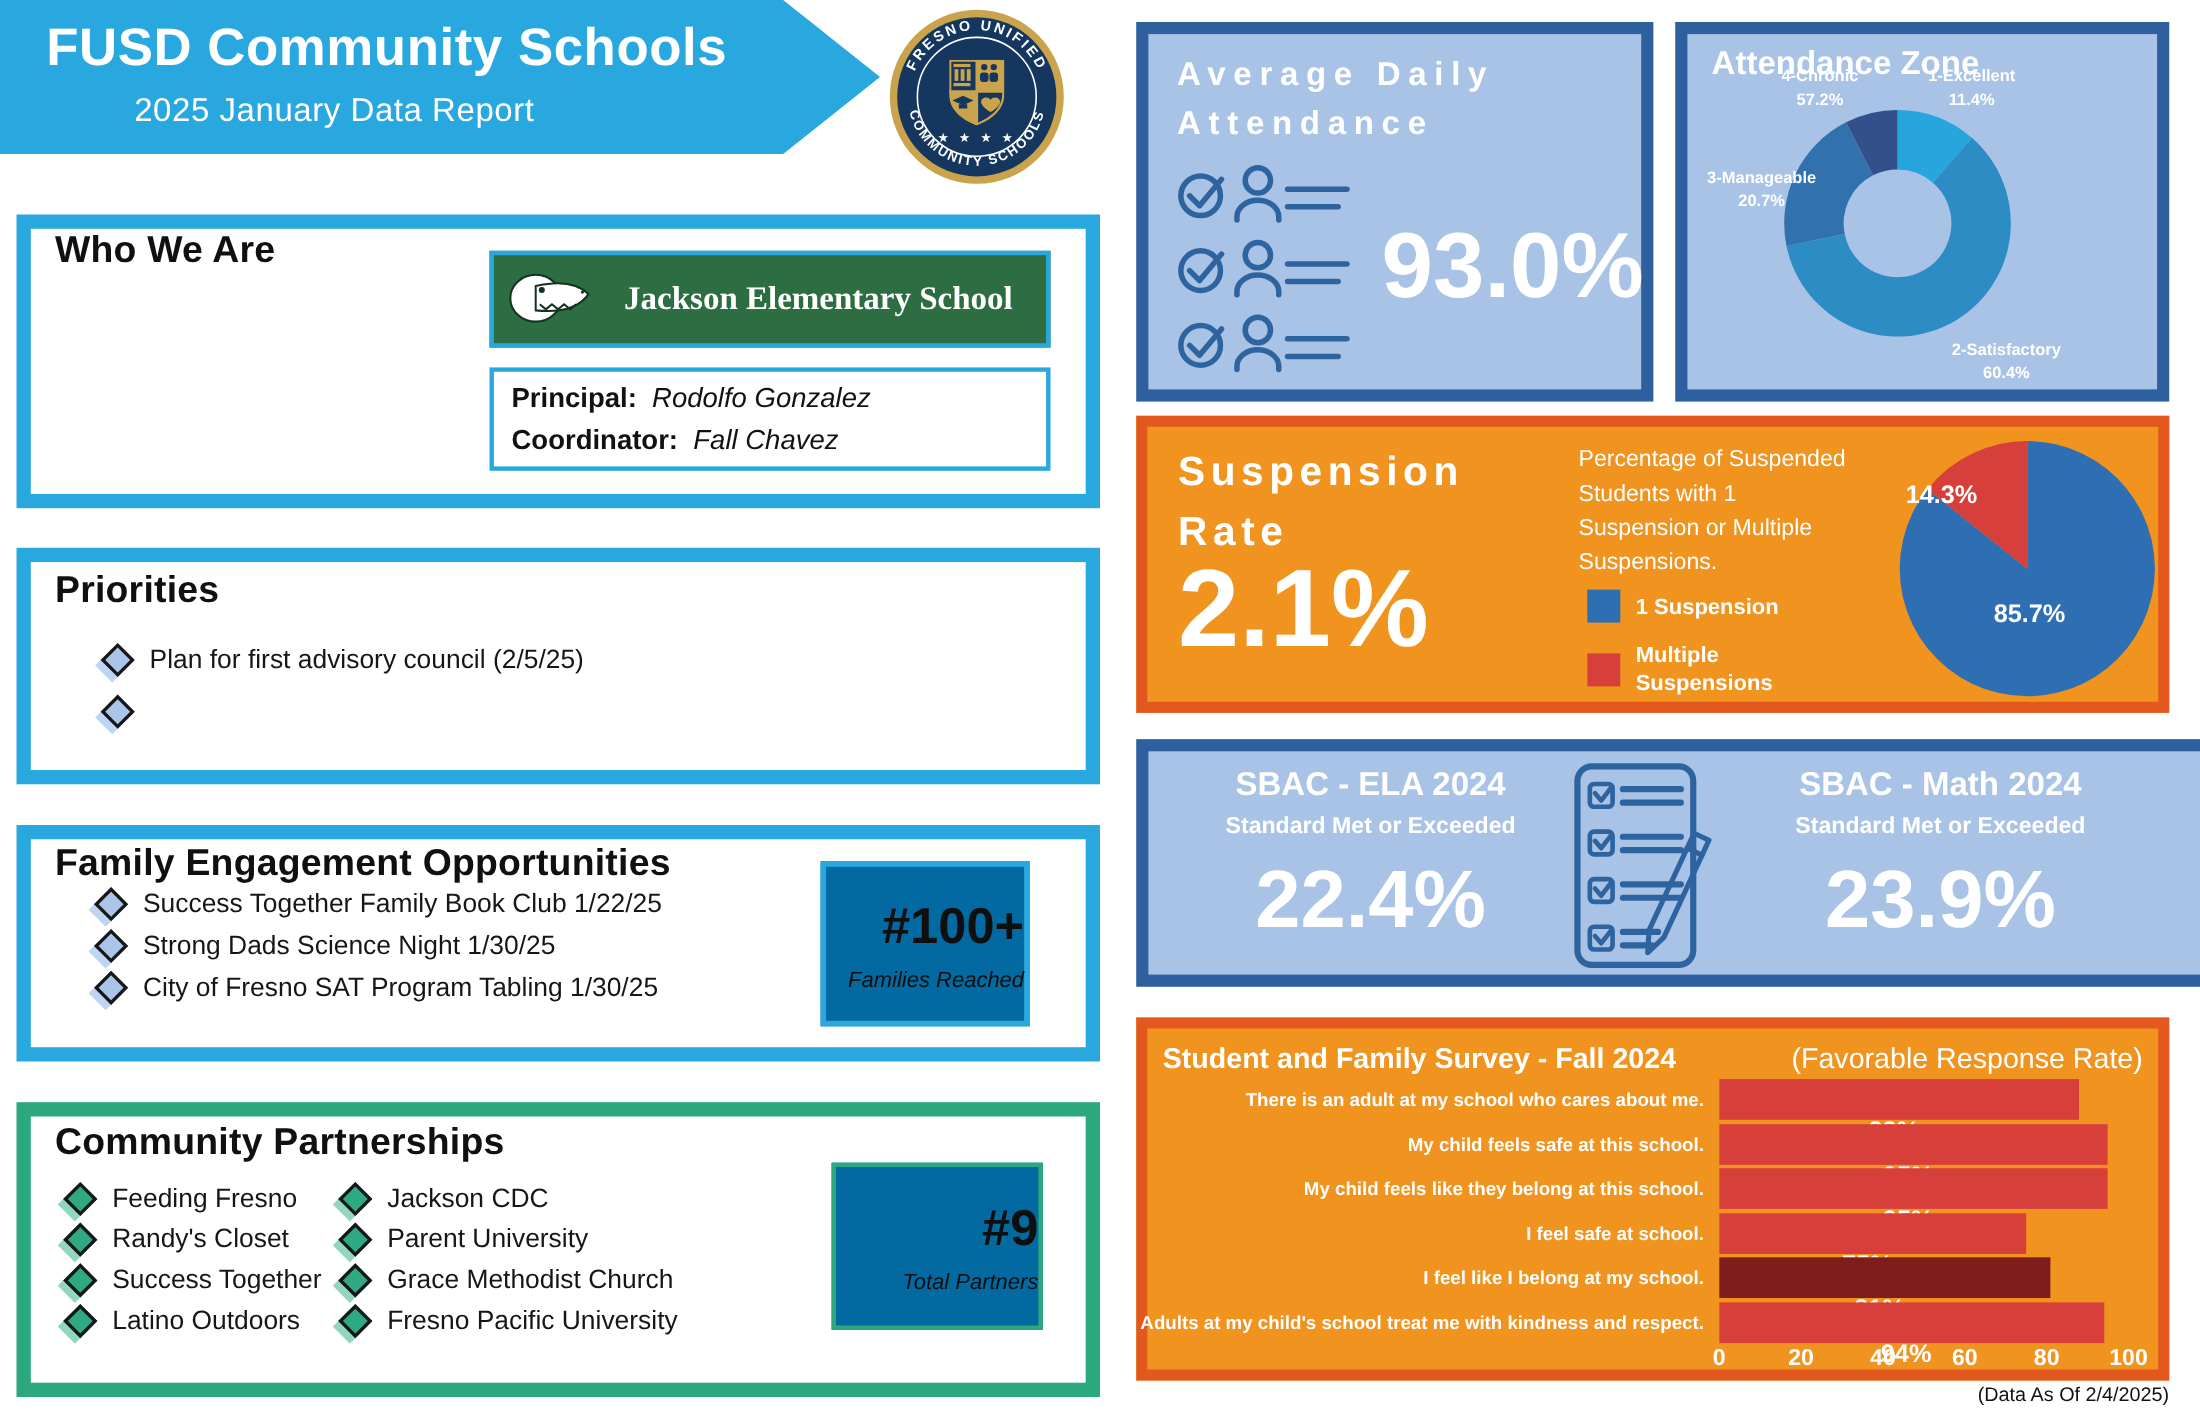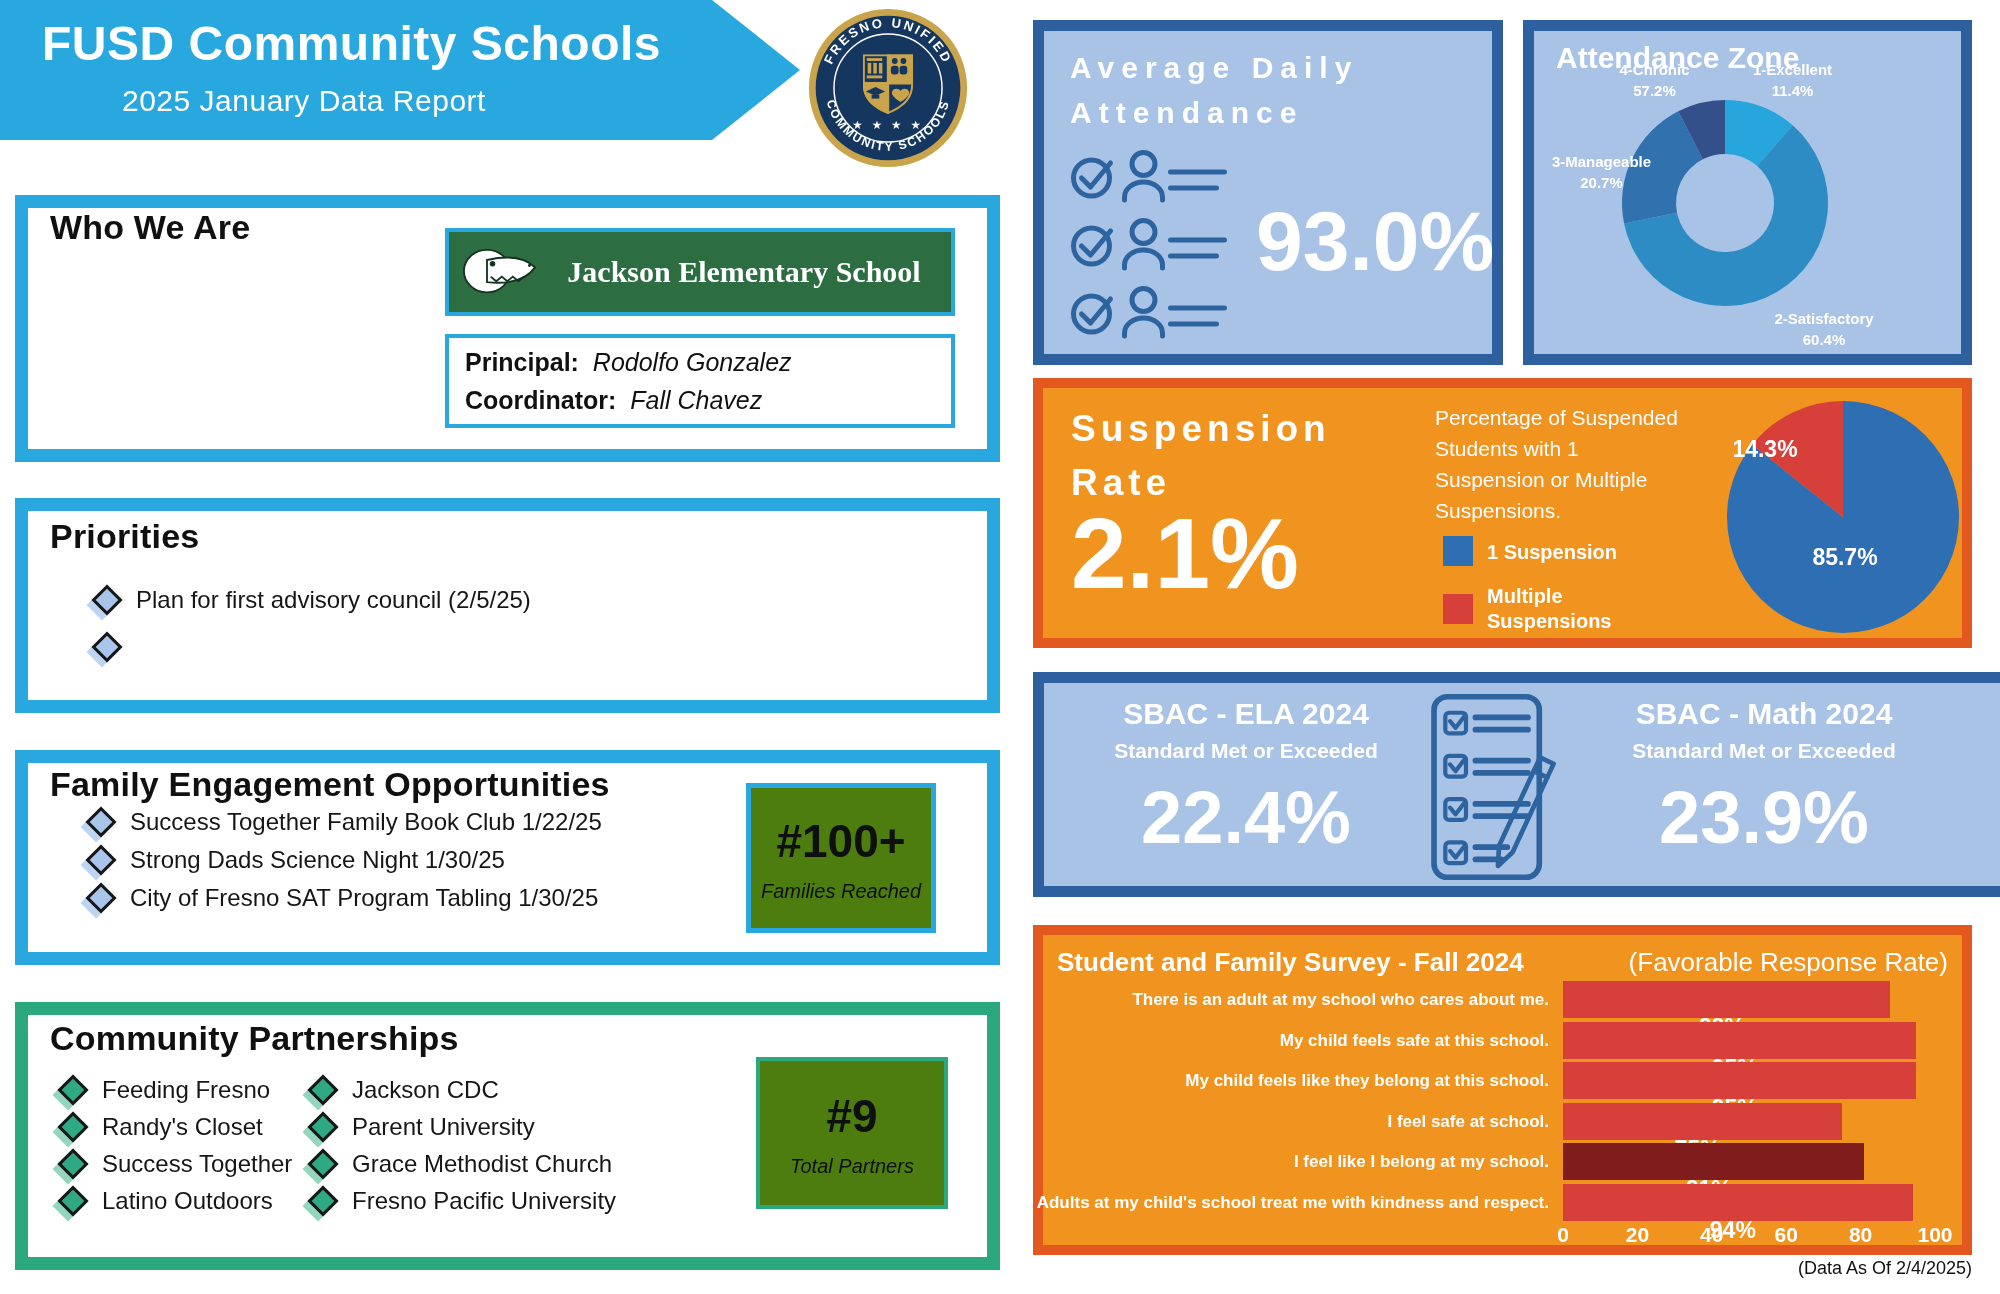--- a/index.html
+++ b/index.html
@@ -18,21 +18,21 @@
   .panel.green{border-color:#2ba87e;}
   .inner{position:absolute;inset:0;}
   .h1{position:absolute;font-size:34px;font-weight:800;color:#101010;letter-spacing:.2px;}
 
   .dia{position:absolute;width:22px;height:22px;background:#a9c6ea;border:3px solid #171717;
        transform:rotate(45deg);box-shadow:0 7px 0 #bdd5f2;box-sizing:border-box;}
   .dia.g{background:#2fa983;box-shadow:0 7px 0 #93d6bd;}
   .li{position:absolute;font-size:24px;line-height:30px;color:#161616;white-space:nowrap;}
 
   .subbox{position:absolute;border:5px solid #29a8e0;background:#fff;box-sizing:border-box;}
-  .statbox{position:absolute;border:5px solid #29a8e0;background:#4d7c0f;box-sizing:border-box;text-align:center;text-decoration:underline;}
+  .statbox{position:absolute;border:5px solid #29a8e0;background:#0369a1;box-sizing:border-box;text-align:right;text-decoration:underline;}
   .statbox.green{border-color:#2ba87e;border-width:4px;}
   .stat-value{position:absolute;left:0;right:0;font-size:46px;font-weight:800;color:#0f0f0f;}
   .stat-label{position:absolute;left:0;right:0;font-size:20px;font-style:italic;color:#0f0f0f;}
 
   .school-box{position:absolute;border:4px solid #29a8e0;background:#2c6e41;box-sizing:border-box;}
   .school-name{position:absolute;left:96px;right:8px;top:0;bottom:0;line-height:80px;text-align:center;
                font-family:"Liberation Serif",serif;font-weight:700;font-size:30px;color:#fff;white-space:nowrap;}
   .staff-box{position:absolute;border:4px solid #29a8e0;background:#fff;box-sizing:border-box;}
   .staff-line{position:absolute;left:16px;font-size:25px;color:#111;white-space:nowrap;}
   .staff-line b{font-weight:800;}

